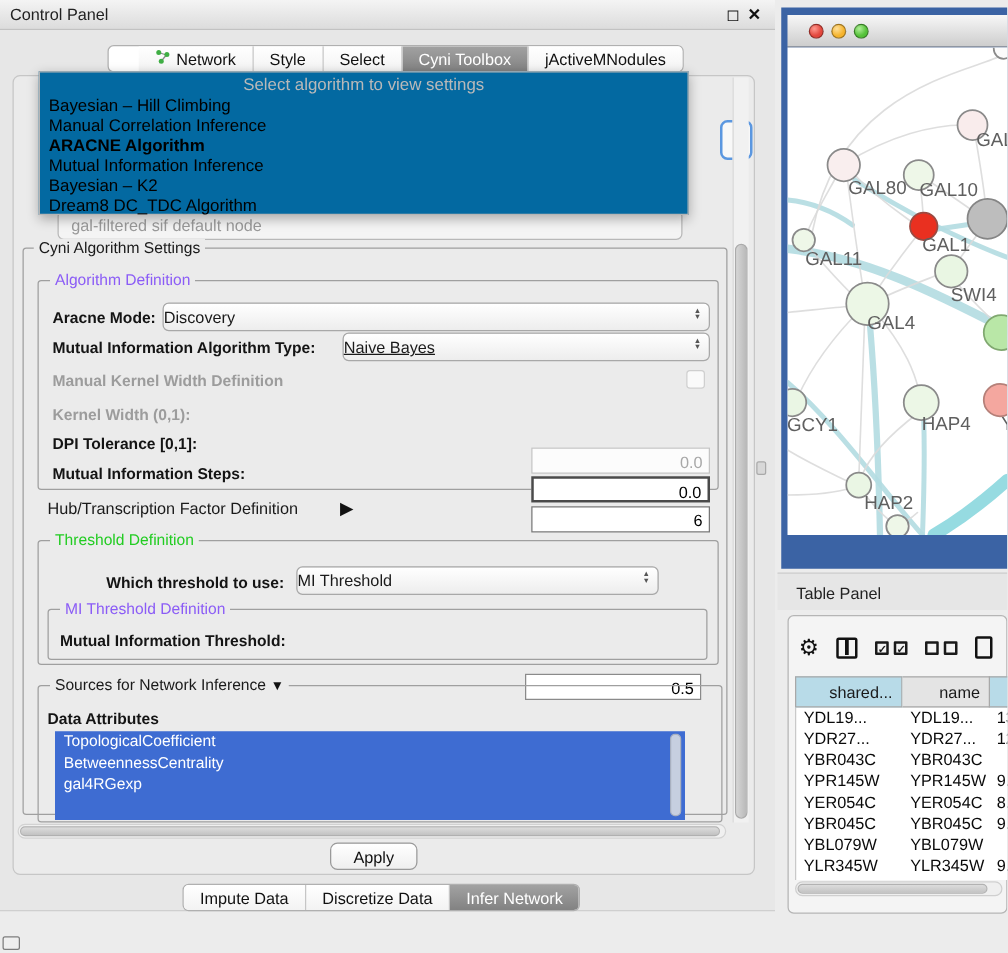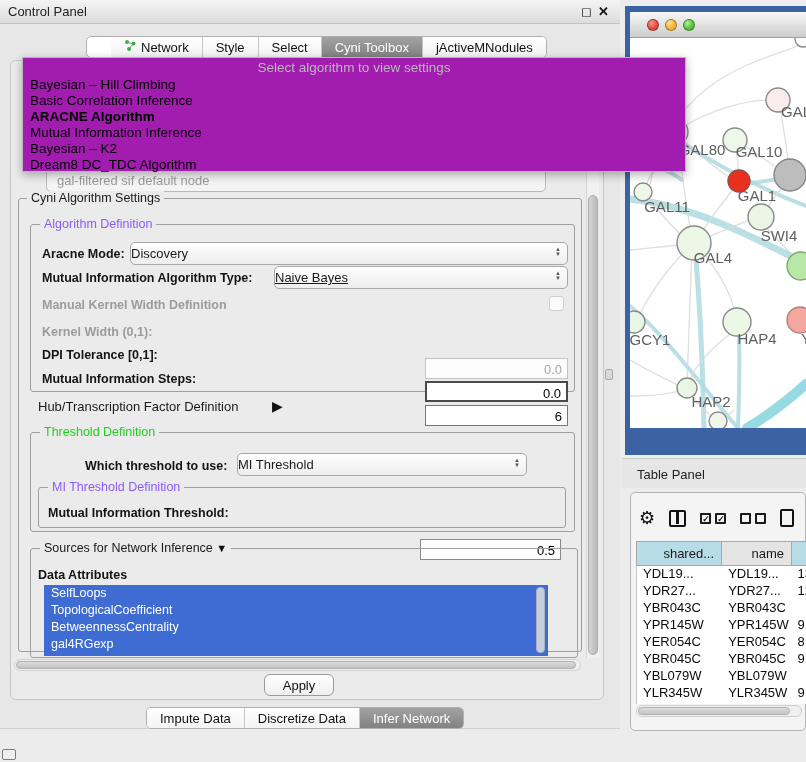--- a/index.html
+++ b/index.html
@@ -34,21 +34,21 @@
     background:linear-gradient(90deg,#d6d6d6,#b9b9b9); border:1px solid #ababab; }
 
   
   #hidden-combo { left:46px; top:168px; width:500px; height:24px; background:#f4f4f4;
     border:1px solid #b8b8b8; border-radius:5px; color:#9a9a9a; font-size:13px;
     display:flex; align-items:flex-end; padding:0 0 3px 10px; overflow:hidden;text-align:center; }
   #focus-combo-frag { left:576px; top:96px; width:26px; height:32px; background:#f8f8f8;
     border:2px solid #5b97e0; border-radius:6px; }
 
   
-  #algo-popup { left:22px; top:57px; width:664px; height:115px; background:#a21caf;
+  #algo-popup { left:31px; top:57px; width:520px; height:115px; background:#0369a1;
     border:1px solid #b5b5b5; box-shadow:0 3px 9px rgba(0,0,0,.30); z-index:30; }
   .popup-hint { color:#b9b9b9; text-align:center; font-size:13.5px; line-height:19px; }
   .popup-item { font-size:13.5px; line-height:16px; padding-left:7px; color:#000; white-space:nowrap; }
   .popup-item.bold { font-weight:bold; }
 
   
   .groupbox { border:1px solid #9f9f9f; border-radius:3px; }
   .gb-title { position:absolute; top:-8px; left:9px; background:#ebebeb; padding:0 4px;
     font-size:12.5px; white-space:nowrap; }
   .t-black { color:#1a1a1a; }
@@ -225,21 +225,20 @@
     <div class="abs field f-mit" style="left:420px; top:501px; width:141px;">0.5</div>
 
     <div class="abs groupbox" style="left:30px; top:548px; width:548px; height:110px;">
       <span class="gb-title t-black">
         <span>Sources for Network Inference</span>
         <span class="tri">▼</span>
       </span>
     </div>
     <span class="abs lbl" style="left:38px; top:568px;">Data Attributes</span>
     <div id="attr-list" class="abs">
-        <div class="attr-item">SelfLoops</div>
         <div class="attr-item">TopologicalCoefficient</div>
         <div class="attr-item">BetweennessCentrality</div>
         <div class="attr-item">gal4RGexp</div>
       </div>
     <div id="attr-vscroll" class="abs"></div>
     <div id="cp-hscroll" class="abs">
       <div id="cp-hthumb"></div>
     </div>
 
     <div id="apply-btn" class="abs">Apply</div>
@@ -253,21 +252,21 @@
         </span>
         <span class="seg selected">
           <span>Infer Network</span>
         </span>
       </div>
 
     <div id="algo-popup" class="abs">
       <div class="popup-hint">Select algorithm to view settings</div>
       <div id="popup-items">
           <div class="popup-item">Bayesian – Hill Climbing</div>
-          <div class="popup-item">Basic Correlation Inference</div>
+          <div class="popup-item">Manual Correlation Inference</div>
           <div class="popup-item bold">ARACNE Algorithm</div>
           <div class="popup-item">Mutual Information Inference</div>
           <div class="popup-item">Bayesian – K2</div>
           <div class="popup-item">Dream8 DC_TDC Algorithm</div>
         </div>
     </div>
   </div>
 
   <div id="splitter-handle" class="abs"></div>
   <div id="dock-icon" class="abs"></div>

